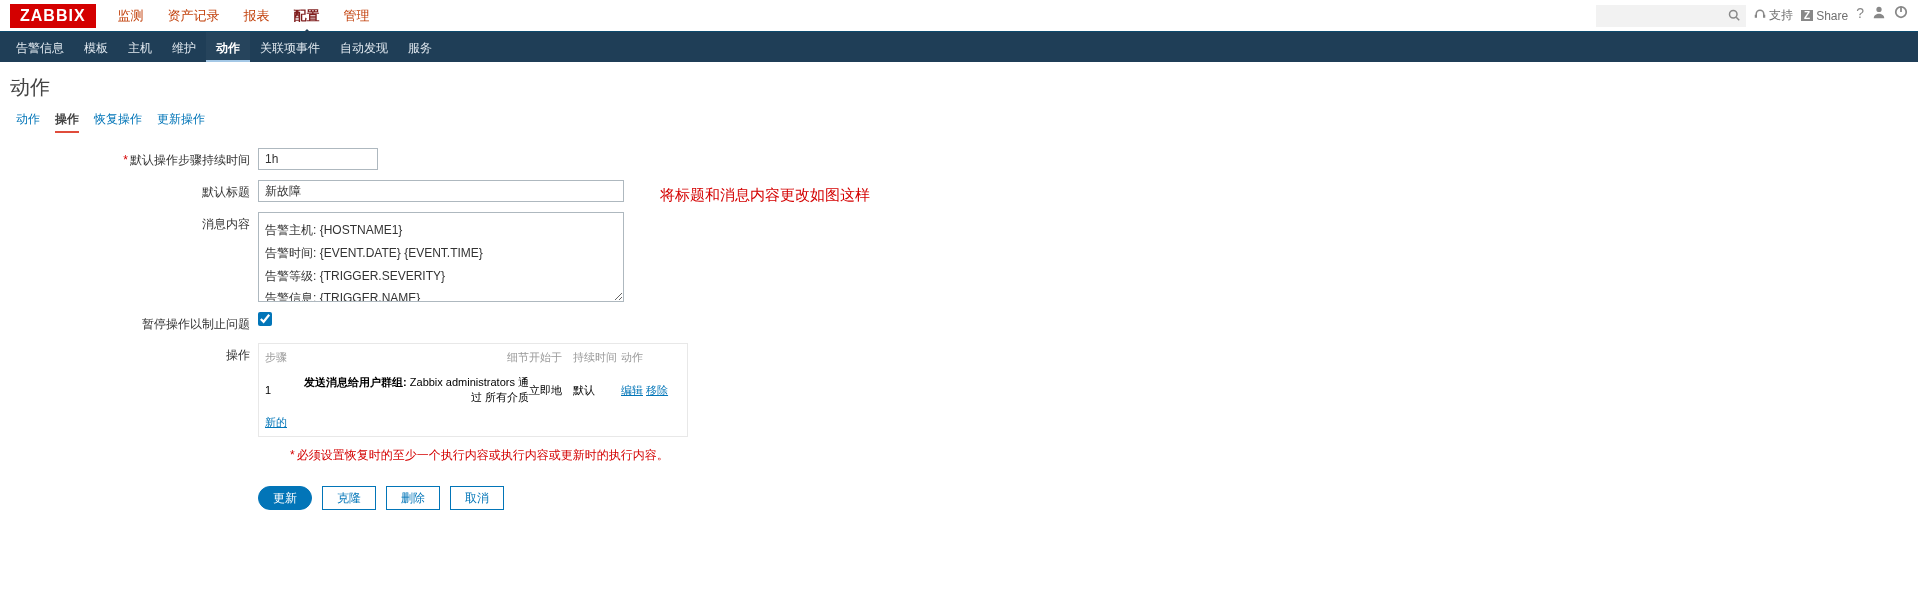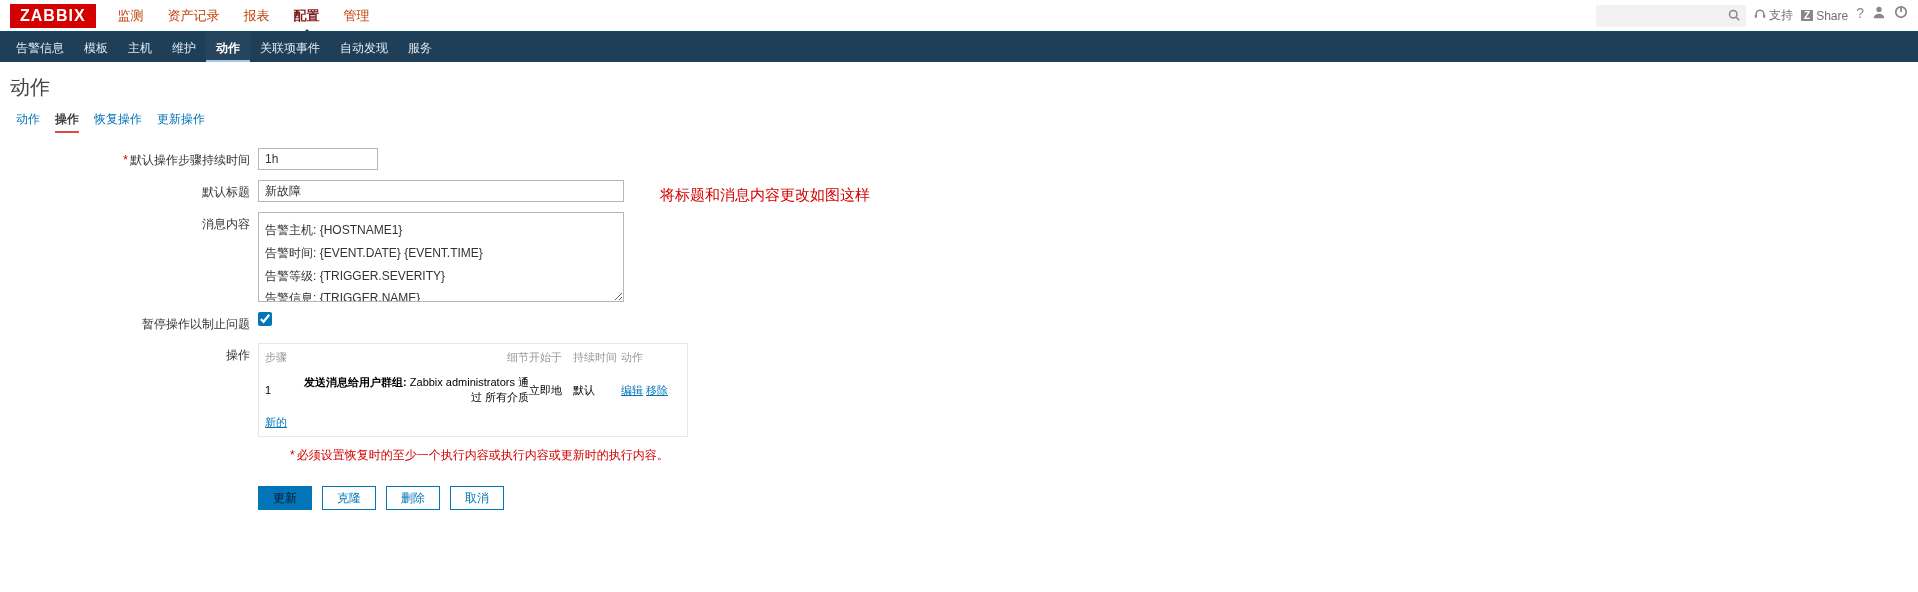--- a/index.html
+++ b/index.html
@@ -48,21 +48,21 @@
     .col-dur { width: 48px; }
     .col-act { width: 60px; }
     .link { color: #0275b8; cursor: pointer; text-decoration: underline; }
     .ops-add { padding: 6px; }
     
     .note { color: #d40000; font-size: 12px; margin-left: 32px; }
     .note .star { margin-right: 2px; }
     
     .btns { display: flex; gap: 10px; margin-top: 12px; }
     .btn { height: 24px; padding: 0 14px; font-size: 12px; border: 1px solid #0275b8; background: #fff; color: #0275b8; cursor: pointer; }
-    .btn.primary { background: #0275b8; color: #0f172a; }
+    .btn.primary { background: #0275b8; color: #ffffff; border-radius: 12px; }
     
     .annotation { position: absolute; color: #d40000; font-size: 15px; }
   </style>
 </head>
 <body>
 
 <div class="topbar">
   <div class="logo">ZABBIX</div>
   <div class="topnav">
     <div class="topnav-item">监测</div>

